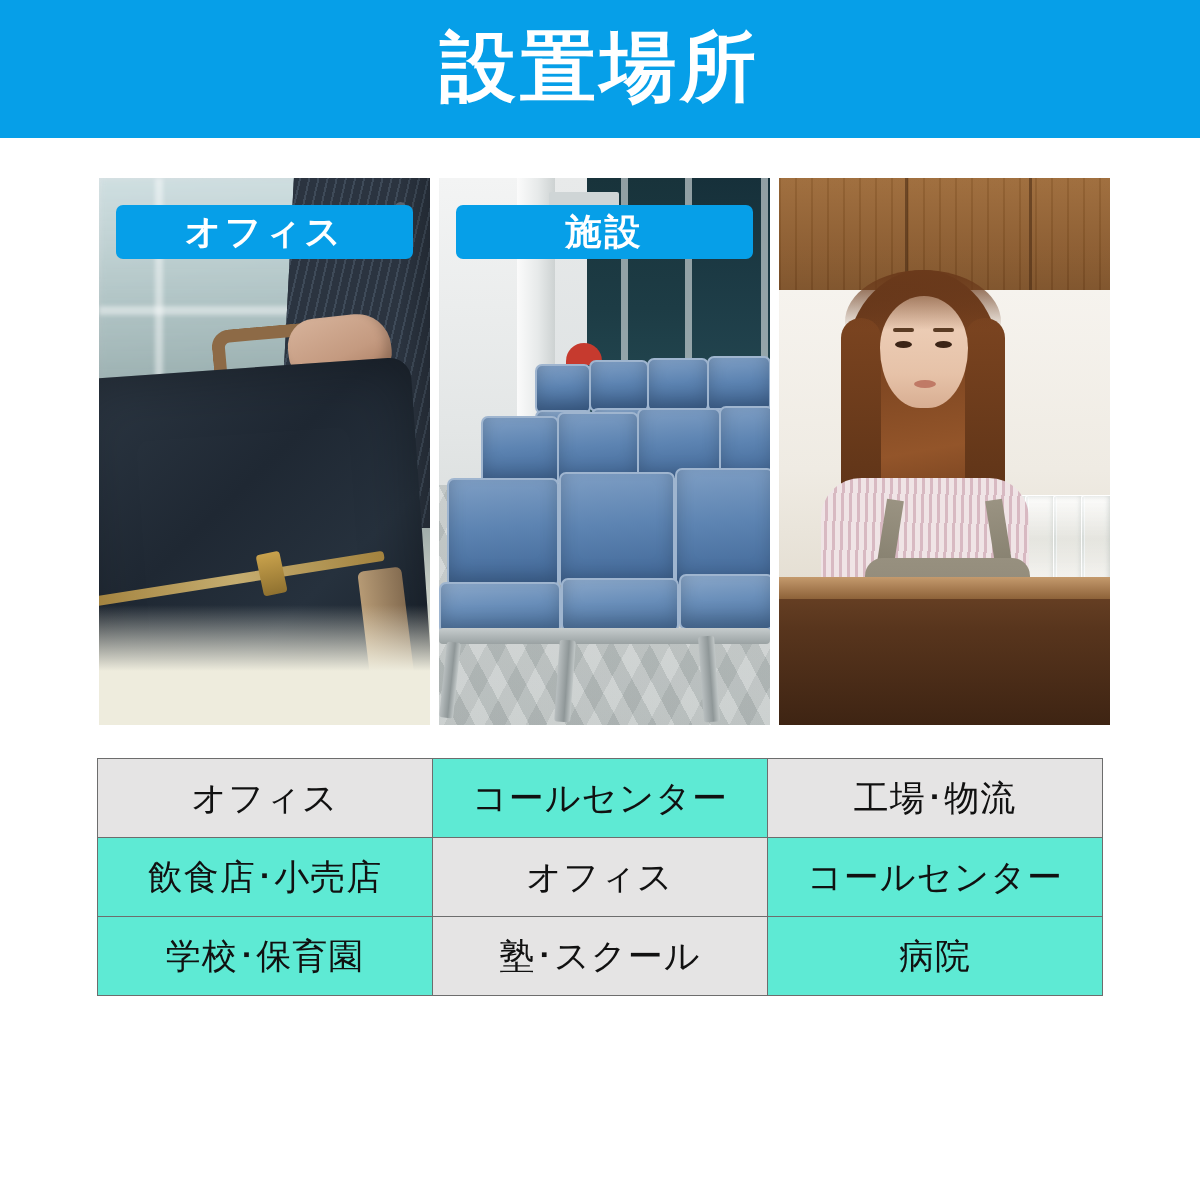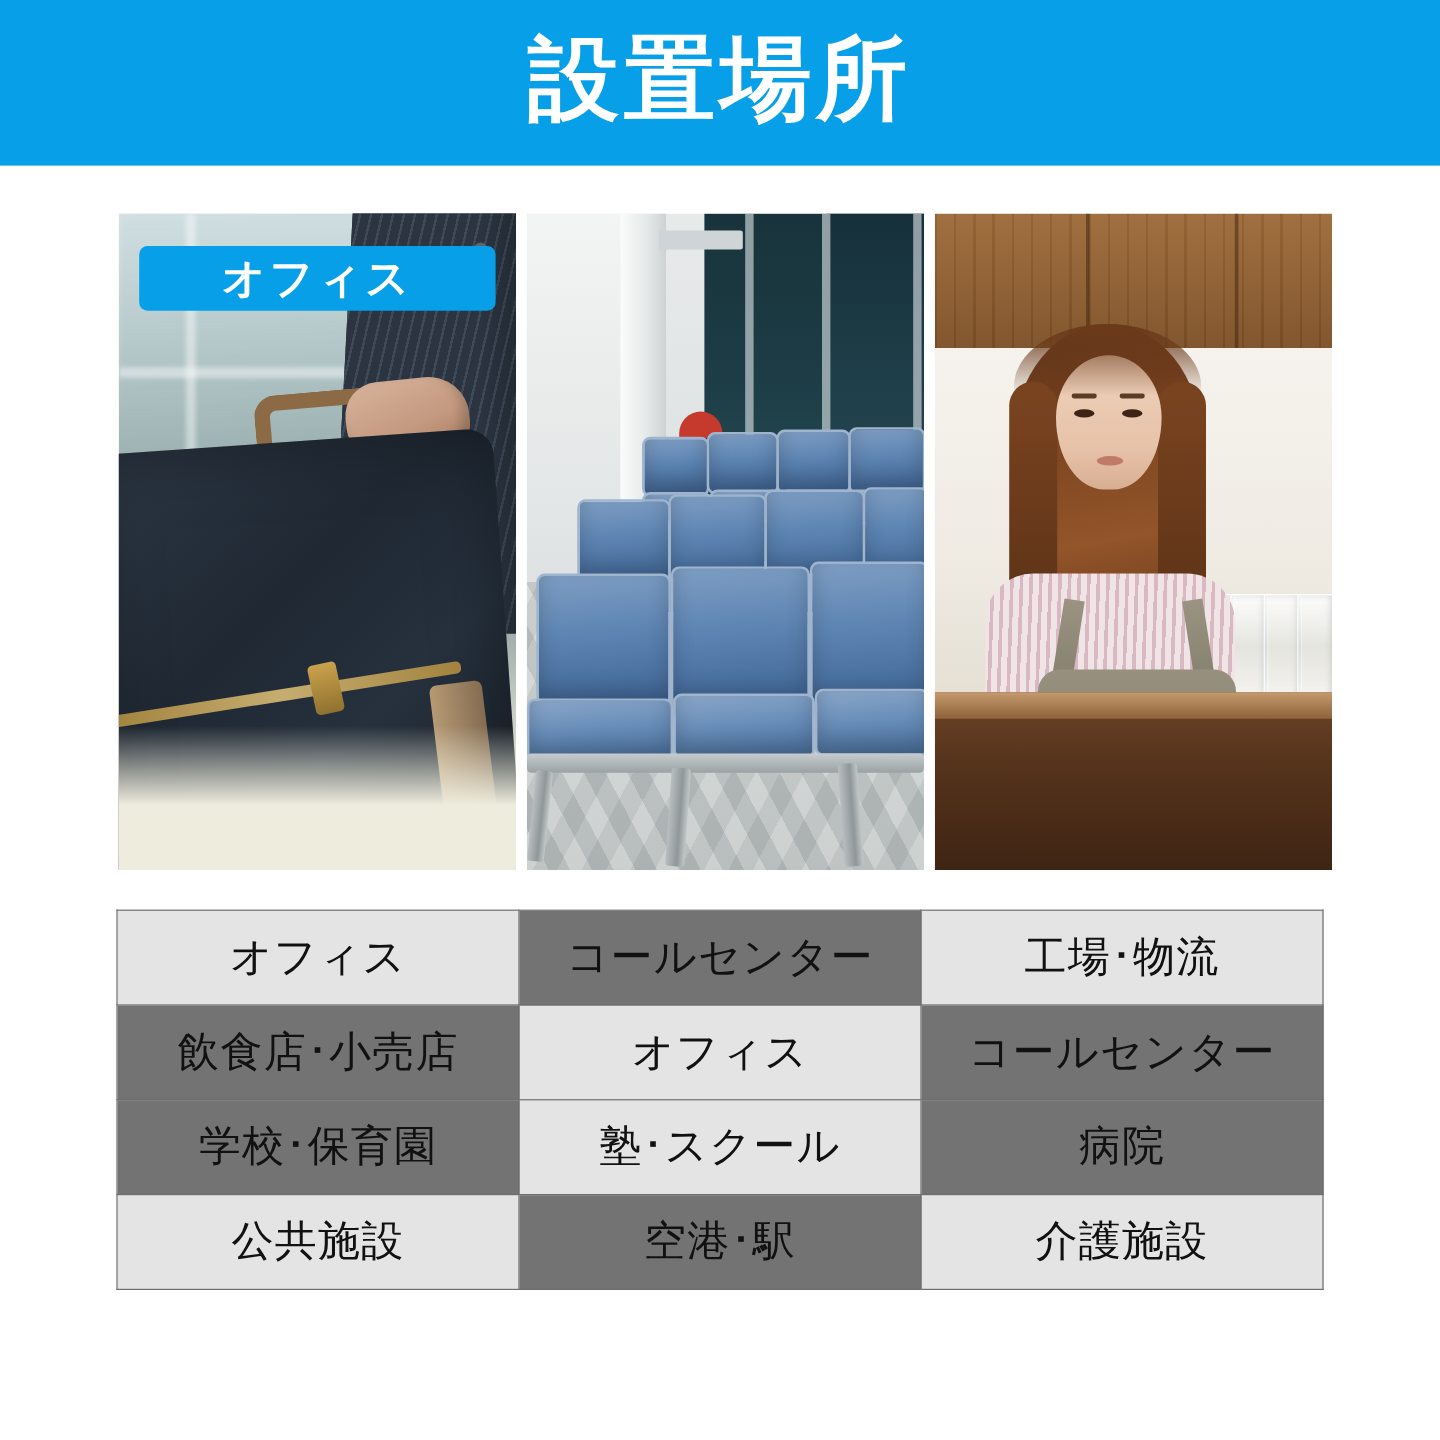--- a/index.html
+++ b/index.html
@@ -391,21 +391,21 @@
     text-align: center;
     vertical-align: middle;
     font-size: 35px;
     color: #111111;
     letter-spacing: 1px;
     line-height: 1.1;
     white-space: nowrap;
     padding: 0 4px;
   }
   .venue-table td.shade-gray { background: #e5e4e4; }
-  .venue-table td.shade-white { background: #737373; }
+  .venue-table td.shade-white { background: #5eead4; }
 </style>
 </head>
 <body>
 
 <div class="page">
 
   <div class="header-banner">
     <div class="header-title">設置場所</div>
   </div>
 
@@ -473,20 +473,21 @@
         <div class="fac-seat" style="left:120px; top:294px; width:112px; height:112px;"></div>
         <div class="fac-seat" style="left:236px; top:290px; width:95px; height:116px;"></div>
         <div class="fac-seat pad" style="left:0px; top:404px; width:118px; height:48px;"></div>
         <div class="fac-seat pad" style="left:122px; top:400px; width:114px; height:50px;"></div>
         <div class="fac-seat pad" style="left:240px; top:396px; width:91px; height:52px;"></div>
         <div class="fac-rail" style="left:0px; top:450px; width:331px; height:16px;"></div>
         <div class="fac-leg" style="left:118px; top:462px; width:16px; height:82px; transform:rotate(4deg);"></div>
         <div class="fac-leg" style="left:262px; top:458px; width:16px; height:86px; transform:rotate(-4deg);"></div>
         <div class="fac-leg" style="left:4px; top:464px; width:14px; height:76px; transform:rotate(6deg);"></div>
       </div>
+      <div class="photo-label">施設</div>
     </div>
 
     <div class="photo-card card-3">
       <div class="photo-art bg-store">
         <div class="store-woodtop"></div>
         <div class="store-woodseam" style="left:126px;"></div>
         <div class="store-woodseam" style="left:250px;"></div>
         <div class="store-wall"></div>
 
         <div class="store-glasses">
@@ -529,21 +530,16 @@
       <tr>
         <td class="shade-white">飲食店･小売店</td>
         <td class="shade-gray">オフィス</td>
         <td class="shade-white">コールセンター</td>
       </tr>
       <tr>
         <td class="shade-white">学校･保育園</td>
         <td class="shade-gray">塾･スクール</td>
         <td class="shade-white">病院</td>
       </tr>
-      <tr>
-        <td class="shade-gray">公共施設</td>
-        <td class="shade-white">空港･駅</td>
-        <td class="shade-gray">介護施設</td>
-      </tr>
     </tbody>
   </table>
 
 </div>
 
 </body></html>

